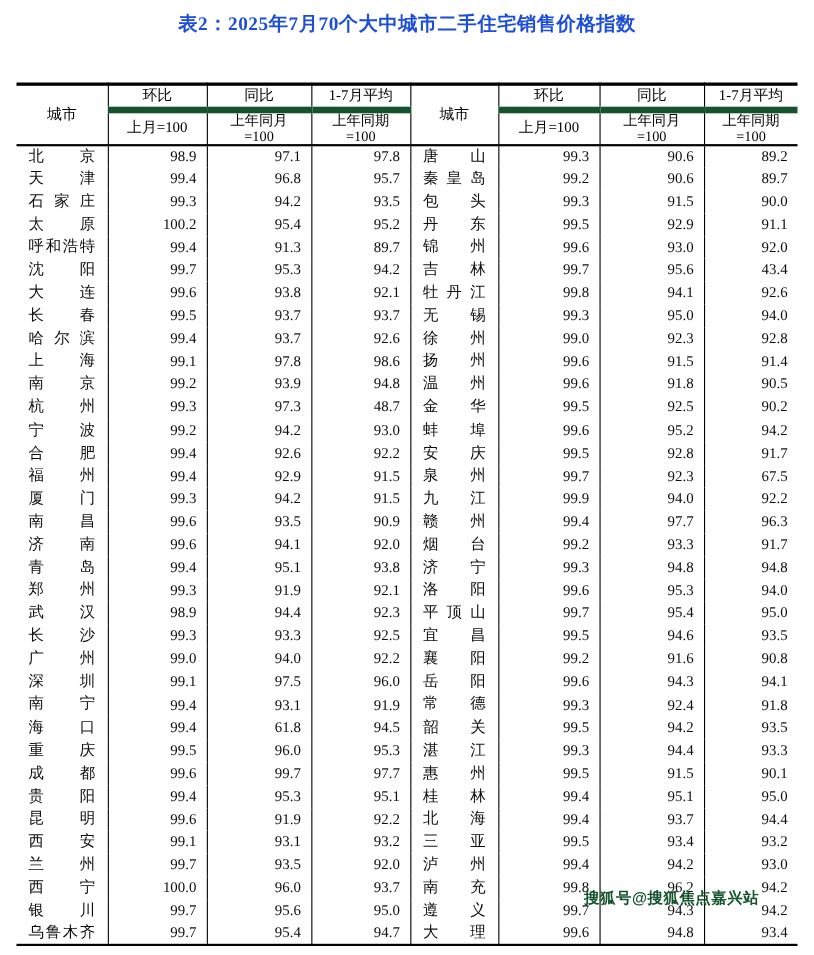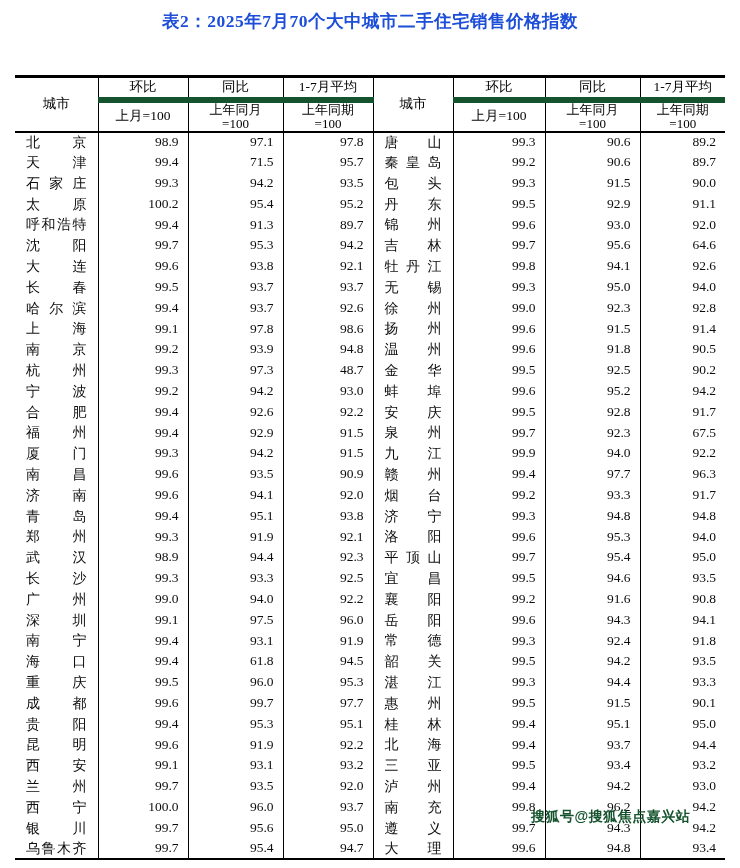--- a/index.html
+++ b/index.html
@@ -142,21 +142,21 @@
         <td class="num">89.2</td>
       </tr>
       <tr>
         <td class="city b-right">
           <div class="city-in">
             <span>天</span>
             <span>津</span>
           </div>
         </td>
         <td class="num b-right">99.4</td>
-        <td class="num b-right">71.5</td>
+        <td class="num b-right">96.8</td>
         <td class="num b-right">95.7</td>
         <td class="city b-right">
           <div class="city-in">
             <span>秦</span>
             <span>皇</span>
             <span>岛</span>
           </div>
         </td>
         <td class="num b-right">99.2</td>
         <td class="num b-right">90.6</td>
@@ -236,21 +236,21 @@
         <td class="num b-right">95.3</td>
         <td class="num b-right">94.2</td>
         <td class="city b-right">
           <div class="city-in">
             <span>吉</span>
             <span>林</span>
           </div>
         </td>
         <td class="num b-right">99.7</td>
         <td class="num b-right">95.6</td>
-        <td class="num">64.6</td>
+        <td class="num">43.4</td>
       </tr>
       <tr>
         <td class="city b-right">
           <div class="city-in">
             <span>大</span>
             <span>连</span>
           </div>
         </td>
         <td class="num b-right">99.6</td>
         <td class="num b-right">93.8</td>

